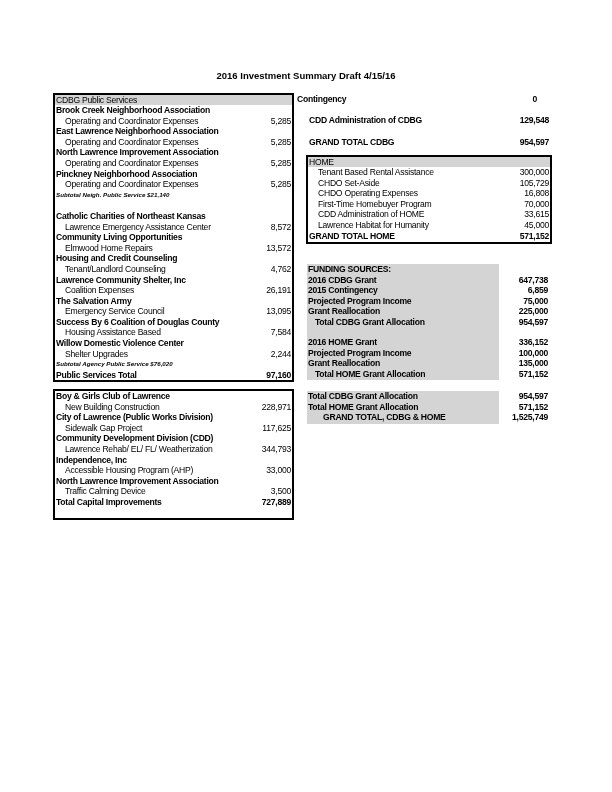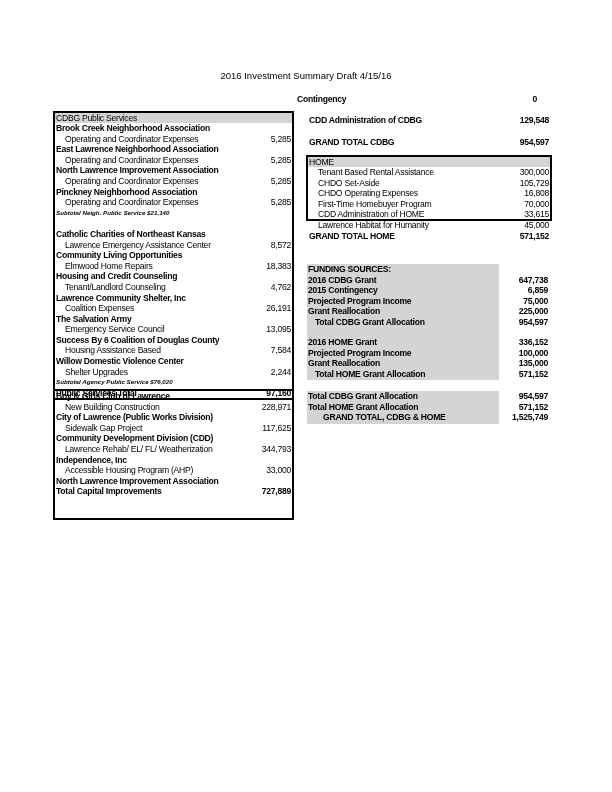--- a/index.html
+++ b/index.html
@@ -3,21 +3,21 @@
 <meta charset="utf-8">
 <style>
   html, body { margin: 0; padding: 0; }
   body {
     width: 612px; height: 792px; background: #ffffff; position: relative; overflow: hidden;
     font-family: "Liberation Sans", sans-serif; font-size: 8.6px; color: #000;
     letter-spacing: -0.25px;
   }
   .title {
     position: absolute; left: 0; width: 612px; top: 70px; text-align: center;
-    font-weight: normal; font-size: 9.5px; letter-spacing: 0;
+    font-weight: bold; font-size: 9.5px; letter-spacing: 0;
   }
   .box {
     position: absolute; border: 2.5px solid #000; box-sizing: border-box;
   }
   .row { position: relative; height: 10.6px; line-height: 10.6px; white-space: nowrap; }
   .row .lbl { position: absolute; left: 1px; }
   .row .val { position: absolute; right: 1px; }
   .row.indent .lbl { left: 10px; }
   .row.b { font-weight: bold; }
   .row.sub { font-size: 6.2px; font-style: italic; font-weight: bold; letter-spacing: 0; }
@@ -37,21 +37,21 @@
   .fund .shade-bg { position: absolute; left: 0; top: 0; width: 192px; bottom: 0; }
   .fund .row { font-weight: bold; }
   .fund .row .lbl { left: 1px; }
   .fund .row.indent .lbl { left: 8px; }
 </style>
 </head>
 <body>
 
 <div class="title">2016 Investment Summary Draft 4/15/16</div>
 
-<div class="box" style="left:53px; top:111px; width:241px; height:289px;">
+<div class="box" style="left:53px; top:93px; width:241px; height:289px;">
   <div class="row hdr shade">
     <span class="lbl">CDBG Public Services</span>
   </div>
   <div id="ps-rows">
       <div class="row b">
         <span class="lbl">Brook Creek Neighborhood Association</span>
       </div>
       <div class="row indent">
         <span class="lbl">Operating and Coordinator Expenses</span>
         <span class="val">5,285</span>
@@ -88,21 +88,21 @@
       </div>
       <div class="row indent">
         <span class="lbl">Lawrence Emergency Assistance Center</span>
         <span class="val">8,572</span>
       </div>
       <div class="row b">
         <span class="lbl">Community Living Opportunities</span>
       </div>
       <div class="row indent">
         <span class="lbl">Elmwood Home Repairs</span>
-        <span class="val">18,383</span>
+        <span class="val">13,572</span>
       </div>
       <div class="row b">
         <span class="lbl">Housing and Credit Counseling</span>
       </div>
       <div class="row indent">
         <span class="lbl">Tenant/Landlord Counseling</span>
         <span class="val">4,762</span>
       </div>
       <div class="row b">
         <span class="lbl">Lawrence Community Shelter, Inc</span>
@@ -168,41 +168,45 @@
       <div class="row b">
         <span class="lbl">Independence, Inc</span>
       </div>
       <div class="row indent">
         <span class="lbl">Accessible Housing Program (AHP)</span>
         <span class="val">33,000</span>
       </div>
       <div class="row b">
         <span class="lbl">North Lawrence Improvement Association</span>
       </div>
+      <div class="row indent">
+        <span class="lbl">Traffic Calming Device</span>
+        <span class="val">3,500</span>
+      </div>
     </div>
   <div class="row b">
     <span class="lbl">Total Capital Improvements</span>
     <span class="val">727,889</span>
   </div>
 </div>
 
 <div class="plain-row" style="left:297px; top:94px; width:240px;">
   <span>Contingency</span>
   <span class="val">0</span>
 </div>
 <div class="plain-row" style="left:309px; top:115px; width:240px;">
   <span>CDD Administration of CDBG</span>
   <span class="val">129,548</span>
 </div>
 <div class="plain-row" style="left:309px; top:137px; width:240px;">
   <span>GRAND TOTAL CDBG</span>
   <span class="val">954,597</span>
 </div>
 
-<div class="box" style="left:306px; top:155px; width:246px; height:66px;">
+<div class="box" style="left:306px; top:155px; width:246px; height:89px;">
   <div class="row hdr shade">
     <span class="lbl">HOME</span>
   </div>
   <div id="home-rows">
       <div class="row indent">
         <span class="lbl">Tenant Based Rental Assistance</span>
         <span class="val">300,000</span>
       </div>
       <div class="row indent">
         <span class="lbl">CHDO Set-Aside</span>

